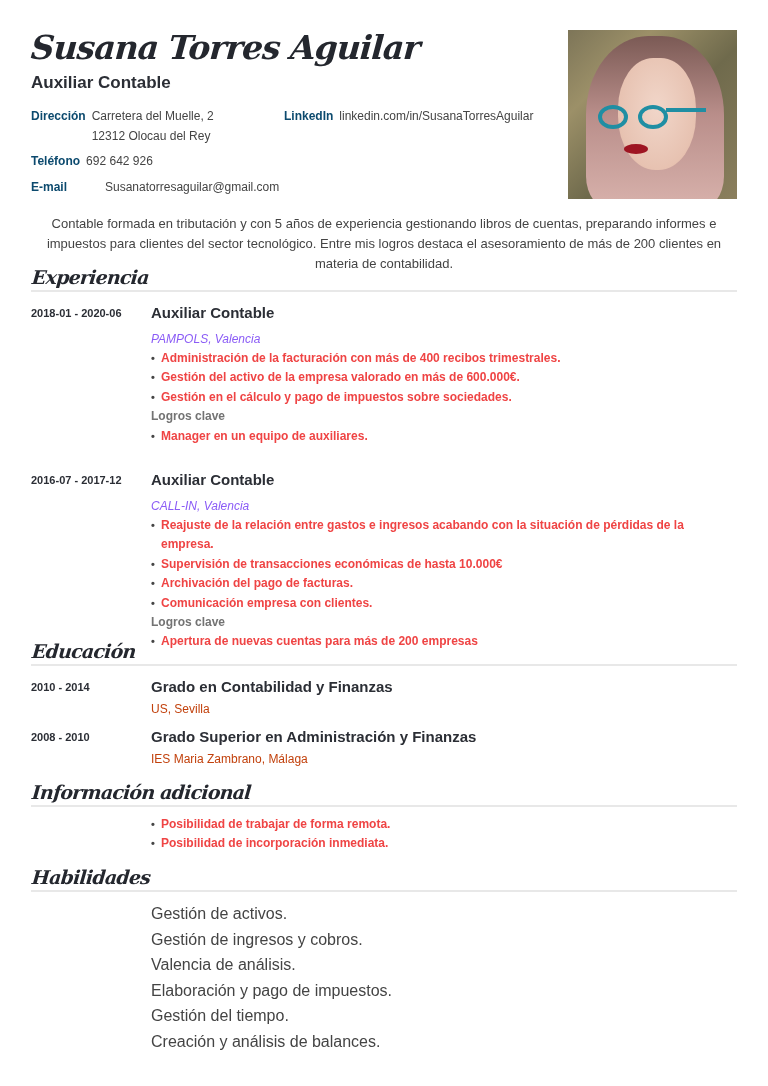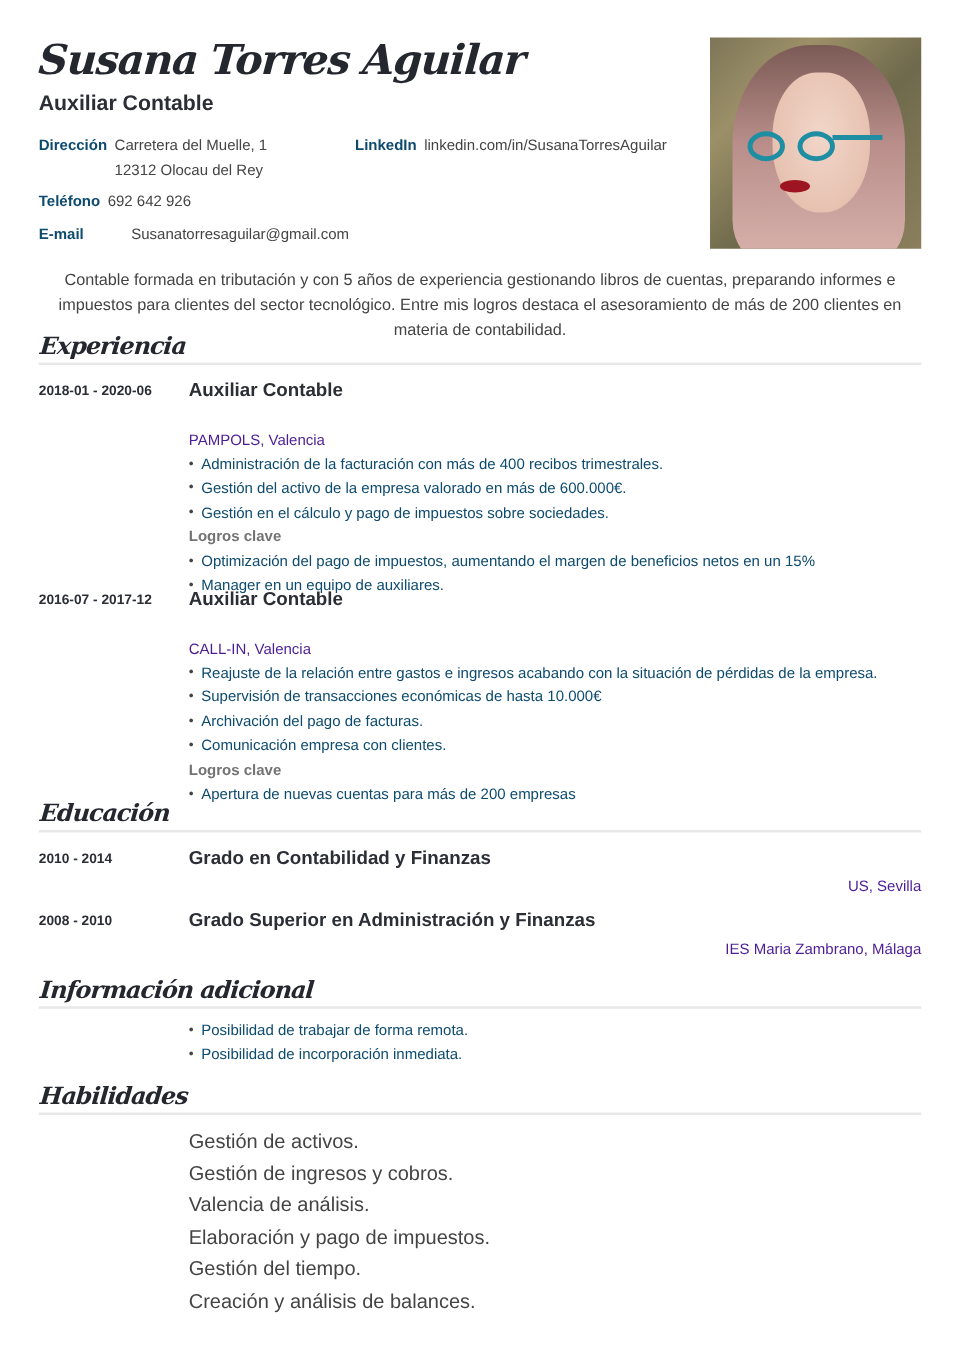--- a/index.html
+++ b/index.html
@@ -78,44 +78,44 @@
       position: absolute; left: 31px; width: 706px; height: 2px; background: #e8e8e8;
     }
 
     .entry { position: absolute; left: 31px; width: 706px; }
     .entry .date {
       position: absolute; left: 0; top: 2px;
       font-size: 11px; font-weight: bold; color: #2b2e35; line-height: 16px; white-space: nowrap;
     }
     .entry .body { position: absolute; left: 120px; top: 0; width: 586px; }
     .entry .role { font-size: 15px; font-weight: bold; color: #2b2e35; line-height: 20px; }
-    .entry .company { font-size: 12px; color: #4c1d95; line-height: 19px; margin-top: 20px; }
-    .entry .plain { font-size: 12px; color: #4c1d95; line-height: 19px; margin-top: 3px; text-align: right; }
+    .entry .company { font-size: 12px; font-style: italic; color: #8b5cf6; line-height: 19px; margin-top: 7px; }
+    .entry .plain { font-size: 12px; color: #c2410c; line-height: 19px; margin-top: 3px; }
     .entry ul { list-style: none; }
     .entry li {
-      font-size: 12px; color: #0c4a6e; line-height: 19.4px; position: relative; padding-left: 10px;
+      font-size: 12px; color: #ef4444; line-height: 19.4px; position: relative; padding-left: 10px; font-weight: bold;
     }
     .entry li::before {
       content: "\2022"; position: absolute; left: 0; top: 0; font-size: 11px; color: #444;
     }
     .entry .sub { font-size: 12px; font-weight: bold; color: #737373; line-height: 19.4px; }
 
     .skills { position: absolute; left: 151px; top: 901px; }
     .skills .skill { font-size: 16px; color: #444; line-height: 25.6px; }
   </style>
 </head>
 <body>
 
 <div class="name">Susana Torres Aguilar</div>
 <div class="job-title">Auxiliar Contable</div>
 
 <div class="contact-row" style="left:31px; top:106px;">
   <span class="lbl">Dirección</span>
   <span class="addr-val">
-    <span>Carretera del Muelle, 1</span>
+    <span>Carretera del Muelle, 2</span>
     <span>12312 Olocau del Rey</span>
   </span>
 </div>
 
 <div class="contact-row" style="left:284px; top:106px;text-align:center;">
   <span class="lbl">LinkedIn</span>
   <span class="val">linkedin.com/in/SusanaTorresAguilar</span>
 </div>
 
 <div class="contact-row" style="left:31px; top:151px;">
@@ -147,21 +147,20 @@
   <div class="body">
     <div class="role">Auxiliar Contable</div>
     <div class="company">PAMPOLS, Valencia</div>
     <ul>
       <li>Administración de la facturación con más de 400 recibos trimestrales.</li>
       <li>Gestión del activo de la empresa valorado en más de 600.000€.</li>
       <li>Gestión en el cálculo y pago de impuestos sobre sociedades.</li>
     </ul>
     <div class="sub">Logros clave</div>
     <ul>
-      <li>Optimización del pago de impuestos, aumentando el margen de beneficios netos en un 15%</li>
       <li>Manager en un equipo de auxiliares.</li>
     </ul>
   </div>
 </div>
 
 <div class="entry" style="top:470px;">
   <div class="date">2016-07 - 2017-12</div>
   <div class="body">
     <div class="role">Auxiliar Contable</div>
     <div class="company">CALL-IN, Valencia</div>

